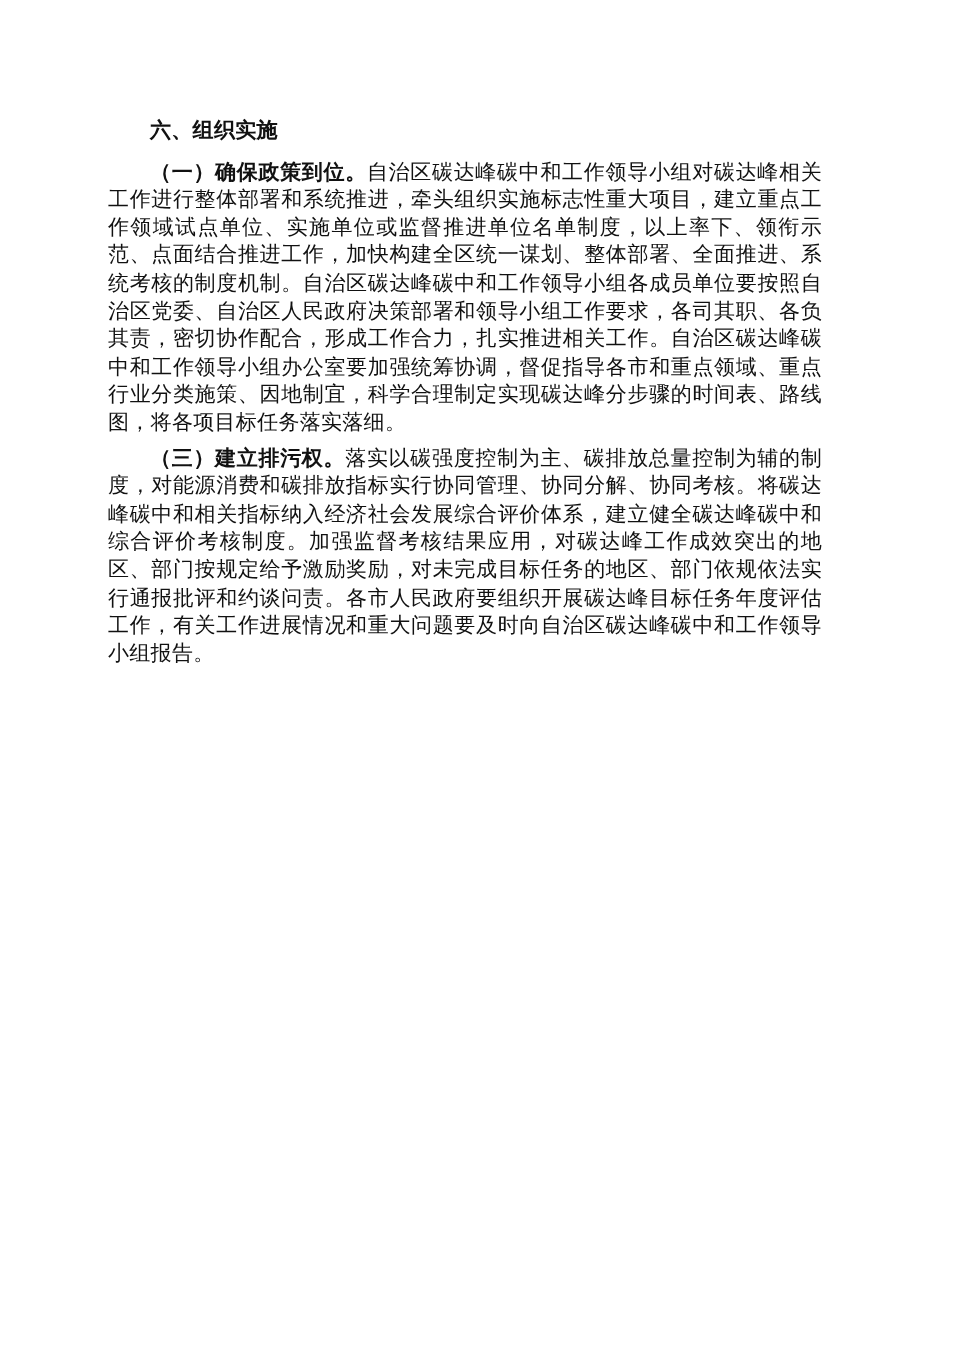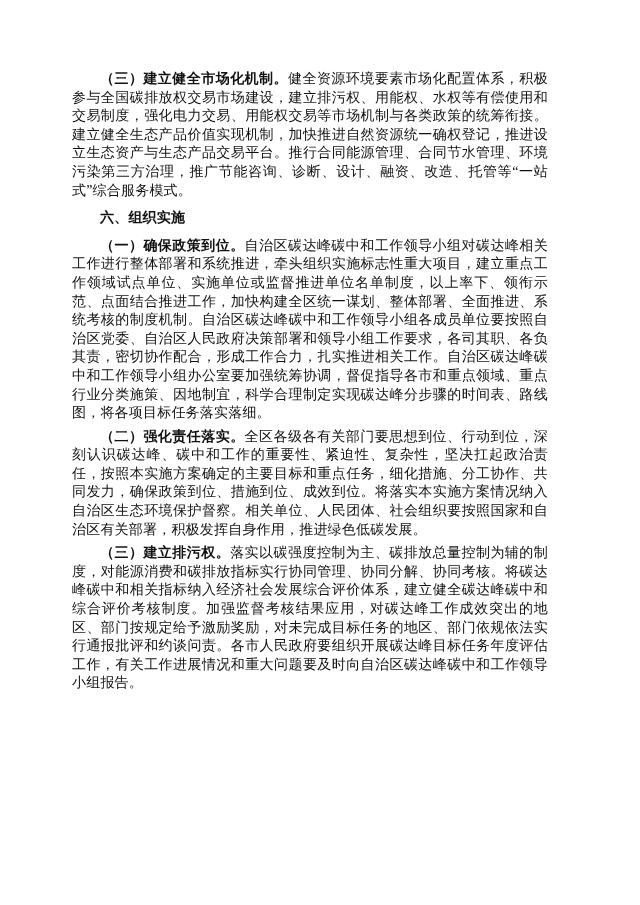--- a/index.html
+++ b/index.html
@@ -41,24 +41,22 @@
     text-indent: 2em;
     line-height: 18.6px;
   }
 </style>
 </head>
 <body>
 
 <div class="page">
   <div class="text-block">
 
-    <p class="para"><span class="lead">（三）建立健全市场化机制。</span><span>健全资源环境要素市场化配置体系，积极参与全国碳排放权交易市场建设，建立排污权、用能权、水权等有偿使用和交易制度，强化电力交易、用能权交易等市场机制与各类政策的统筹衔接。建立健全生态产品价值实现机制，加快推进自然资源统一确权登记，推进设立生态资产与生态产品交易平台。推行合同能源管理、合同节水管理、环境污染第三方治理，推广节能咨询、诊断、设计、融资、改造、托管等“一站式”综合服务模式。</span></p>
 
     <h2 class="section-heading">六、组织实施</h2>
 
     <p class="para"><span class="lead">（一）确保政策到位。</span><span>自治区碳达峰碳中和工作领导小组对碳达峰相关工作进行整体部署和系统推进，牵头组织实施标志性重大项目，建立重点工作领域试点单位、实施单位或监督推进单位名单制度，以上率下、领衔示范、点面结合推进工作，加快构建全区统一谋划、整体部署、全面推进、系统考核的制度机制。自治区碳达峰碳中和工作领导小组各成员单位要按照自治区党委、自治区人民政府决策部署和领导小组工作要求，各司其职、各负其责，密切协作配合，形成工作合力，扎实推进相关工作。自治区碳达峰碳中和工作领导小组办公室要加强统筹协调，督促指导各市和重点领域、重点行业分类施策、因地制宜，科学合理制定实现碳达峰分步骤的时间表、路线图，将各项目标任务落实落细。</span></p>
 
-    <p class="para"><span class="lead">（二）强化责任落实。</span><span>全区各级各有关部门要思想到位、行动到位，深刻认识碳达峰、碳中和工作的重要性、紧迫性、复杂性，坚决扛起政治责任，按照本实施方案确定的主要目标和重点任务，细化措施、分工协作、共同发力，确保政策到位、措施到位、成效到位。将落实本实施方案情况纳入自治区生态环境保护督察。相关单位、人民团体、社会组织要按照国家和自治区有关部署，积极发挥自身作用，推进绿色低碳发展。</span></p>
 
     <p class="para"><span class="lead">（三）建立排污权。</span><span>落实以碳强度控制为主、碳排放总量控制为辅的制度，对能源消费和碳排放指标实行协同管理、协同分解、协同考核。将碳达峰碳中和相关指标纳入经济社会发展综合评价体系，建立健全碳达峰碳中和综合评价考核制度。加强监督考核结果应用，对碳达峰工作成效突出的地区、部门按规定给予激励奖励，对未完成目标任务的地区、部门依规依法实行通报批评和约谈问责。各市人民政府要组织开展碳达峰目标任务年度评估工作，有关工作进展情况和重大问题要及时向自治区碳达峰碳中和工作领导小组报告。</span></p>
 
   </div>
 </div>
 
 </body></html>

